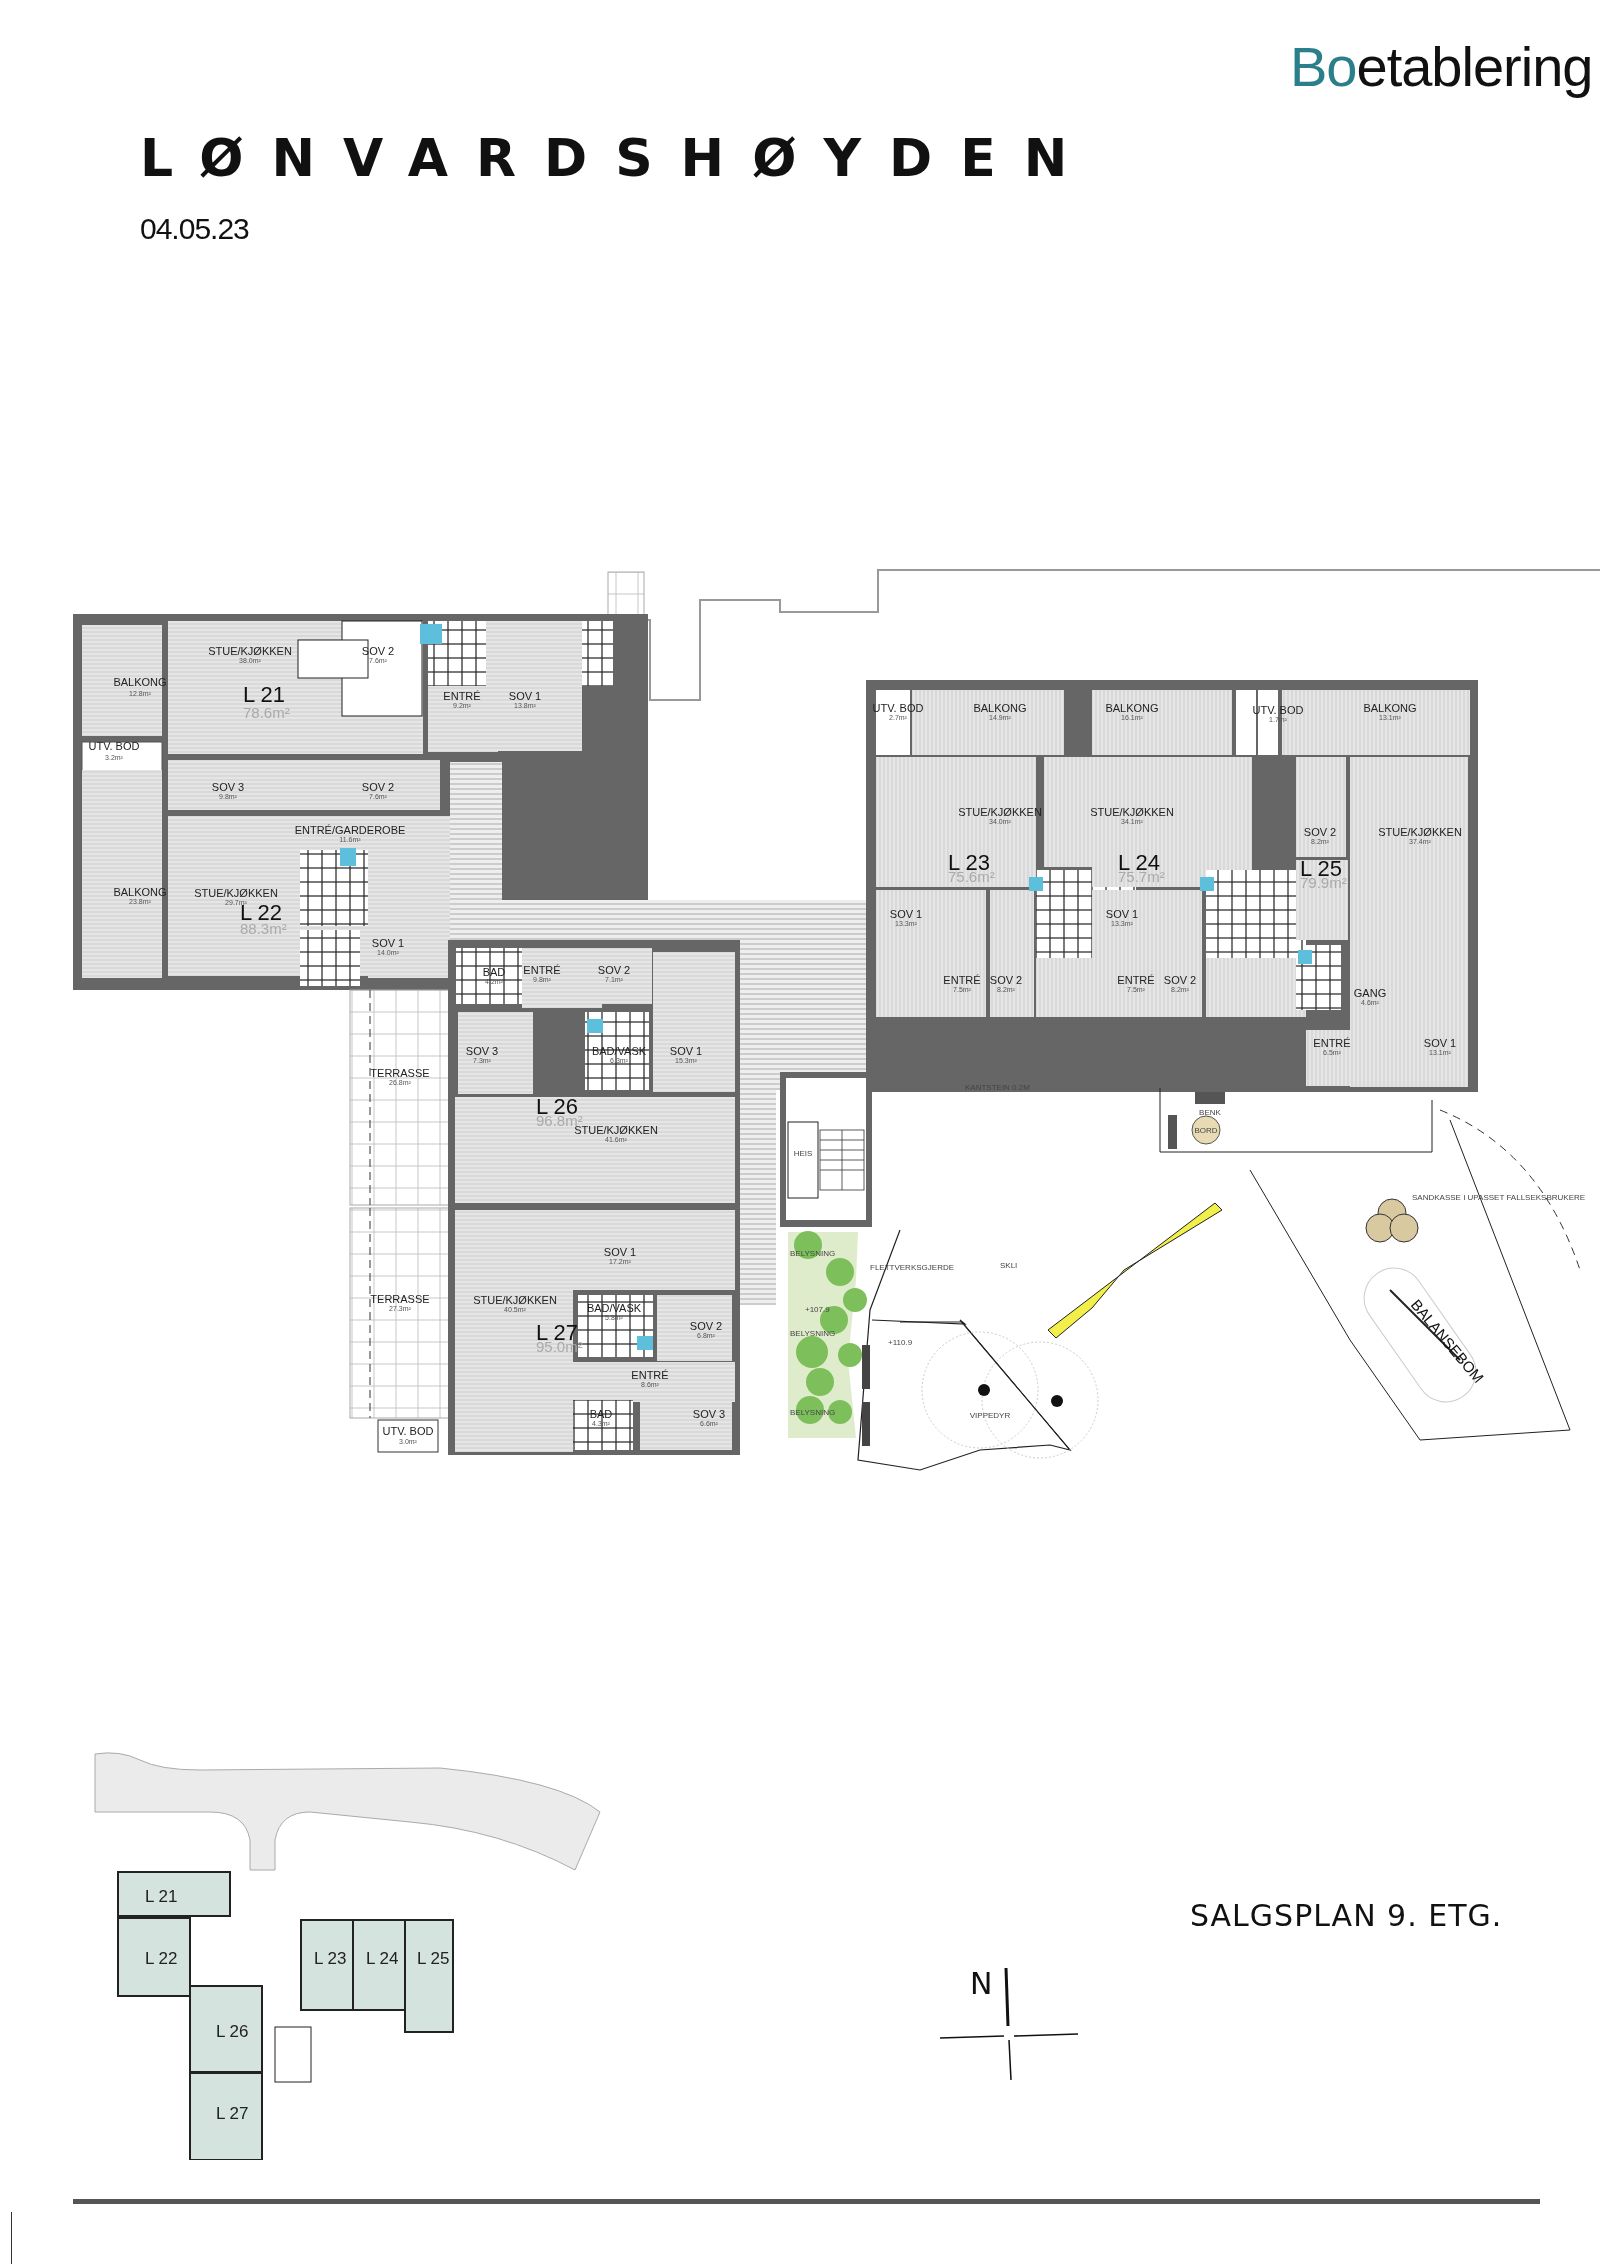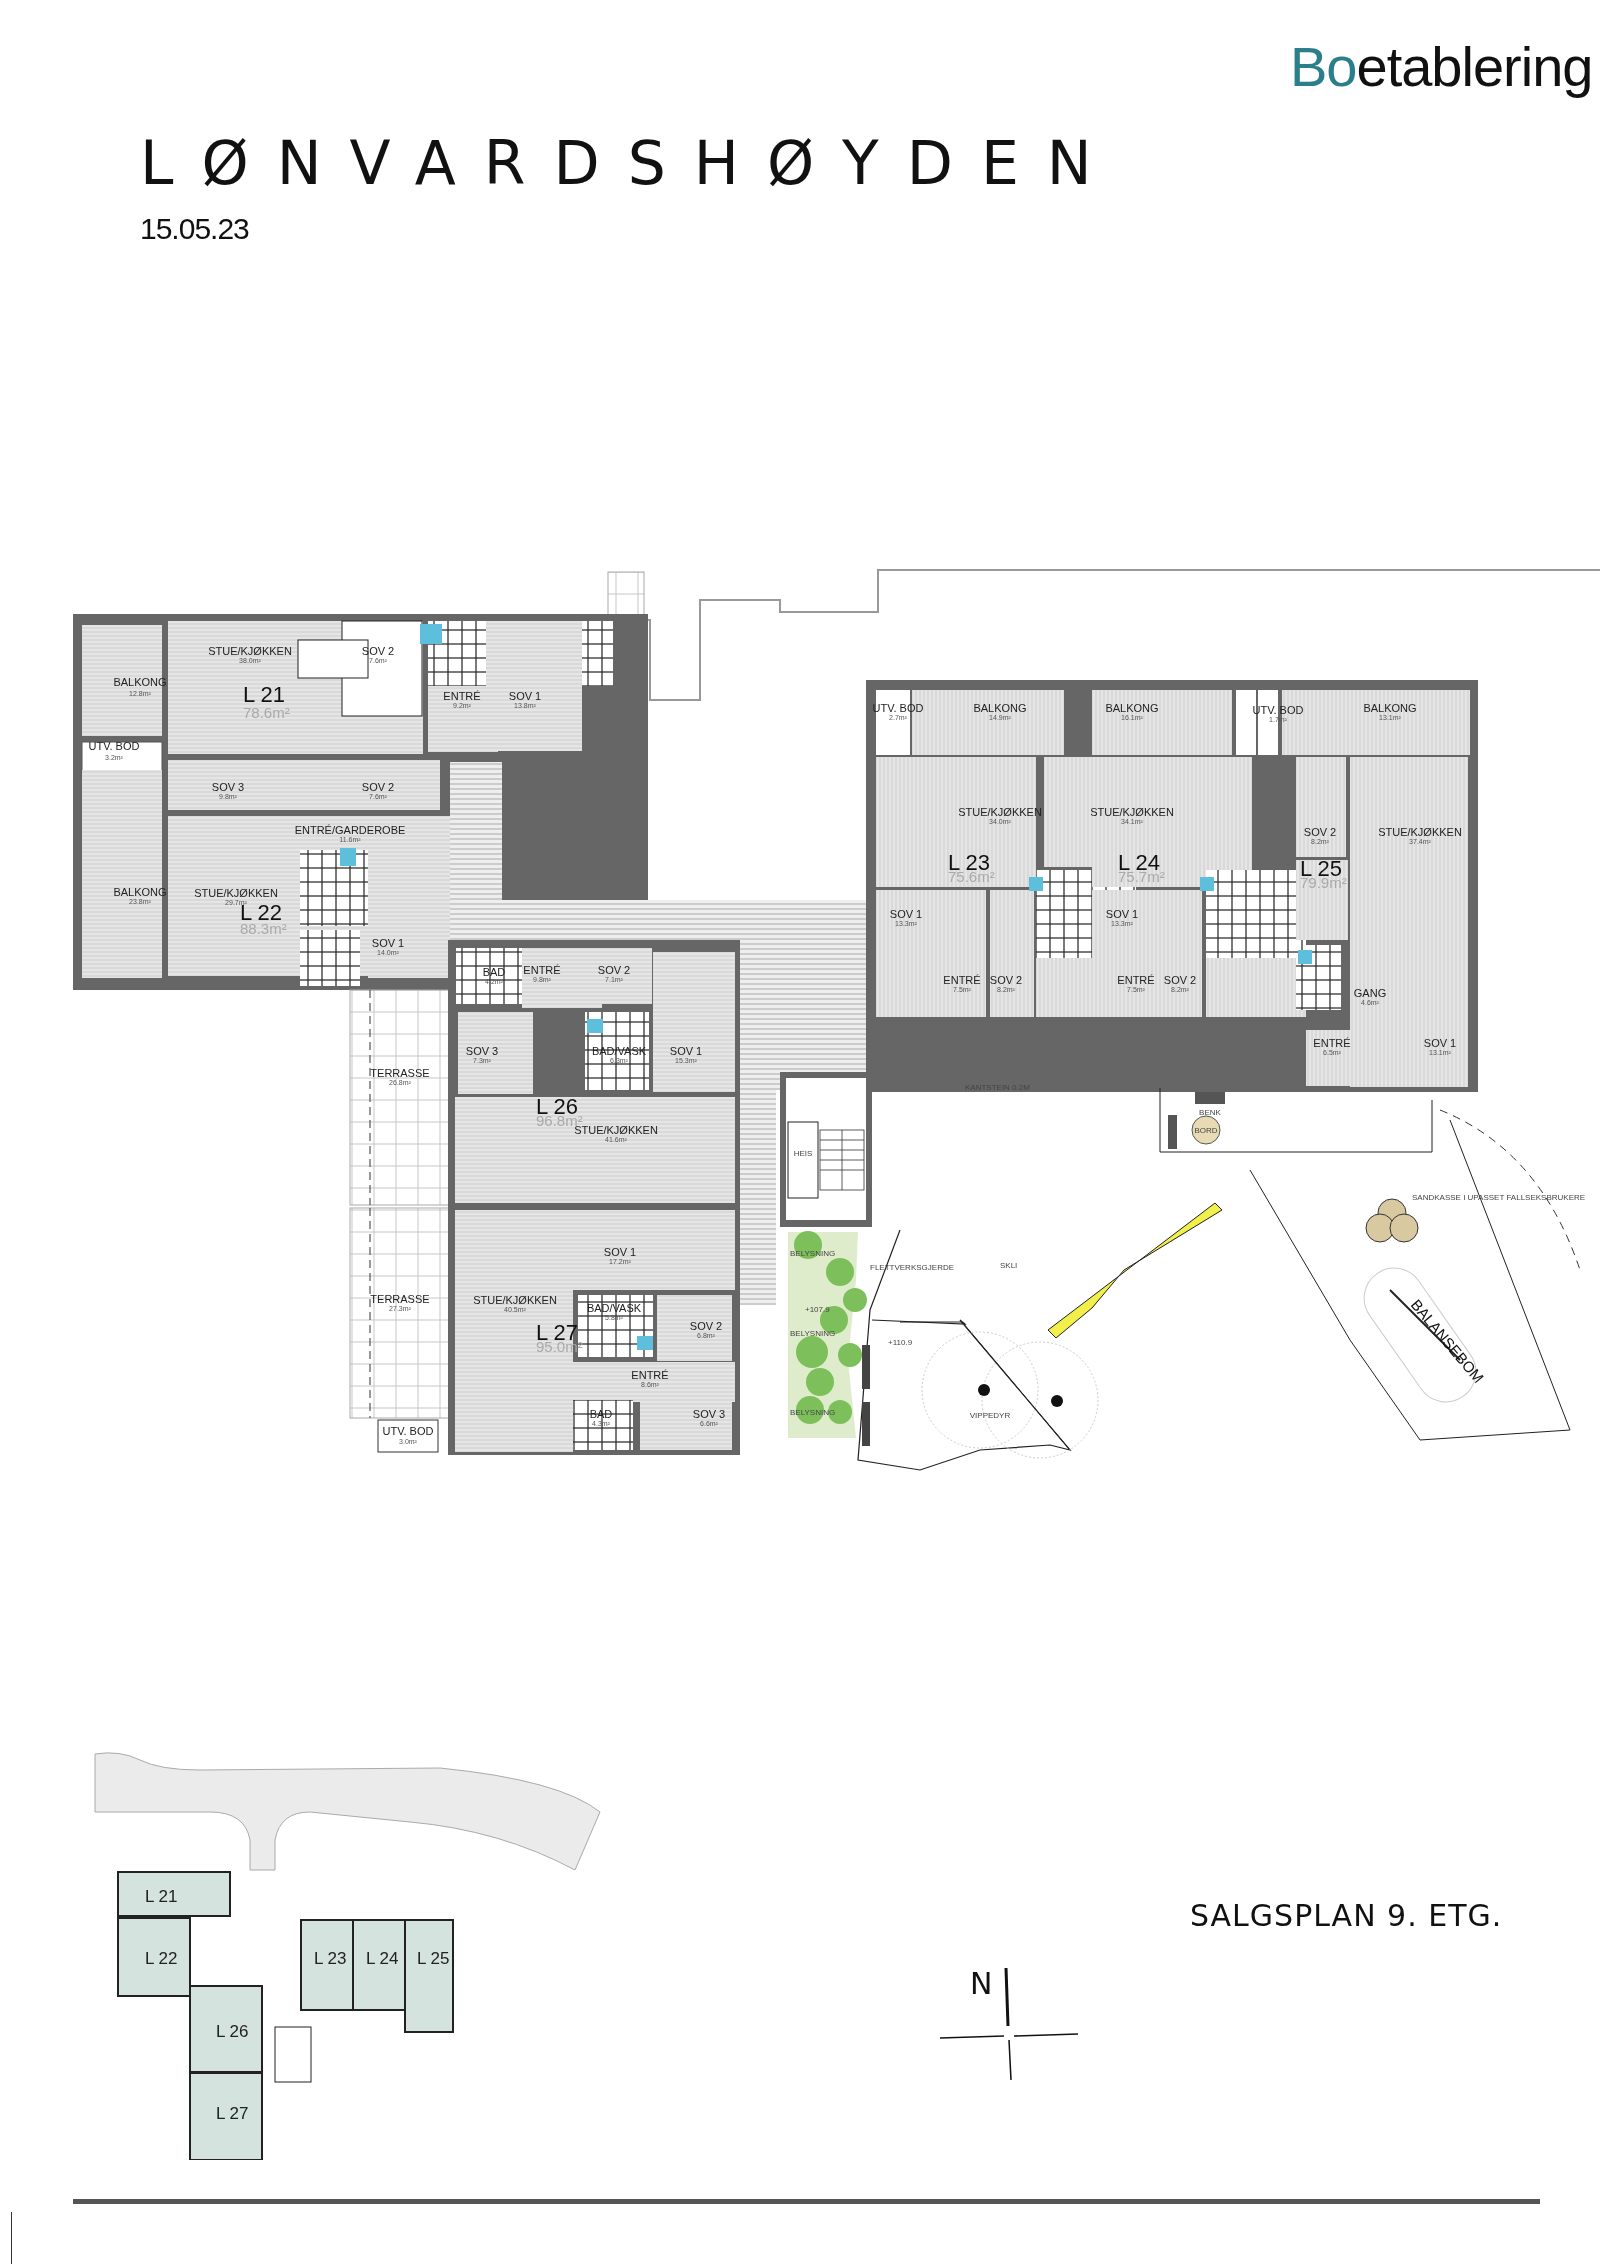--- a/index.html
+++ b/index.html
@@ -1,42 +1,42 @@
 <!DOCTYPE html>
 <html><head>
 <meta charset="utf-8">
 <style>
   html,body{margin:0;padding:0;background:#fff;}
   body{width:1600px;height:2264px;position:relative;overflow:hidden;font-family:"Liberation Sans",sans-serif;color:#111;}
   .abs{position:absolute;}
   .logo{left:1290px;top:34px;font-family:Liberation Sans, sans-serif;font-size:56px;letter-spacing:-1px;font-weight:normal;}
   .logo .bo{color:#2a7f8a;}
   .logo .rest{color:#111;}
-  .title{left:140px;top:128px;font-size:60px;letter-spacing:28px;font-weight:normal;font-family:"DejaVu Sans","Liberation Sans",sans-serif;}
+  .title{left:140px;top:128px;font-size:52px;letter-spacing:28px;font-weight:bold;font-family:"DejaVu Sans","Liberation Sans",sans-serif;}
   .date{left:140px;top:212px;font-size:30px;letter-spacing:-1px;font-family:"Liberation Sans",sans-serif;}
   .plan-title{left:1190px;top:1898px;font-size:30px;letter-spacing:1px;font-family:"DejaVu Sans",sans-serif;}
   .north{left:970px;top:1966px;font-size:30px;font-family:"DejaVu Sans",sans-serif;}
   .bottom-rule{left:73px;top:2199px;width:1467px;height:5px;background:#555;}
   .corner-mark{left:11px;top:2212px;width:48px;height:54px;border-left:1px solid #333;border-bottom:2px solid #333;}
   svg text{font-family:"Liberation Sans",sans-serif;}
   .room-label{font-size:11px;fill:#222;}
   .room-area{font-size:7px;fill:#555;}
   .apt-label{font-size:22px;fill:#111;}
   .apt-area{font-size:15px;fill:#aaa;}
   .key-label{font-size:17px;fill:#222;}
   .site-label{font-size:8px;fill:#444;}
 </style>
 </head>
 <body>
 
 <div class="abs logo">
   <span class="bo">Bo</span><span class="rest">etablering</span>
 </div>
 <div class="abs title">LØNVARDSHØYDEN</div>
-<div class="abs date">15.05.23</div>
+<div class="abs date">04.05.23</div>
 
 <svg class="abs" style="left:0;top:0" width="1600" height="1700">
   <defs>
     <pattern id="hstripe" width="6" height="4" patternUnits="userSpaceOnUse">
       <rect width="6" height="4" fill="#d9d9d9"></rect>
         <line x1="0" y1="2" x2="6" y2="2" stroke="#f2f2f2" stroke-width="1"></line>
     </pattern>
     <pattern id="vstripe" width="4" height="6" patternUnits="userSpaceOnUse">
       <rect width="4" height="6" fill="#d9d9d9"></rect>
         <line x1="2" y1="0" x2="2" y2="6" stroke="#f2f2f2" stroke-width="1"></line>

